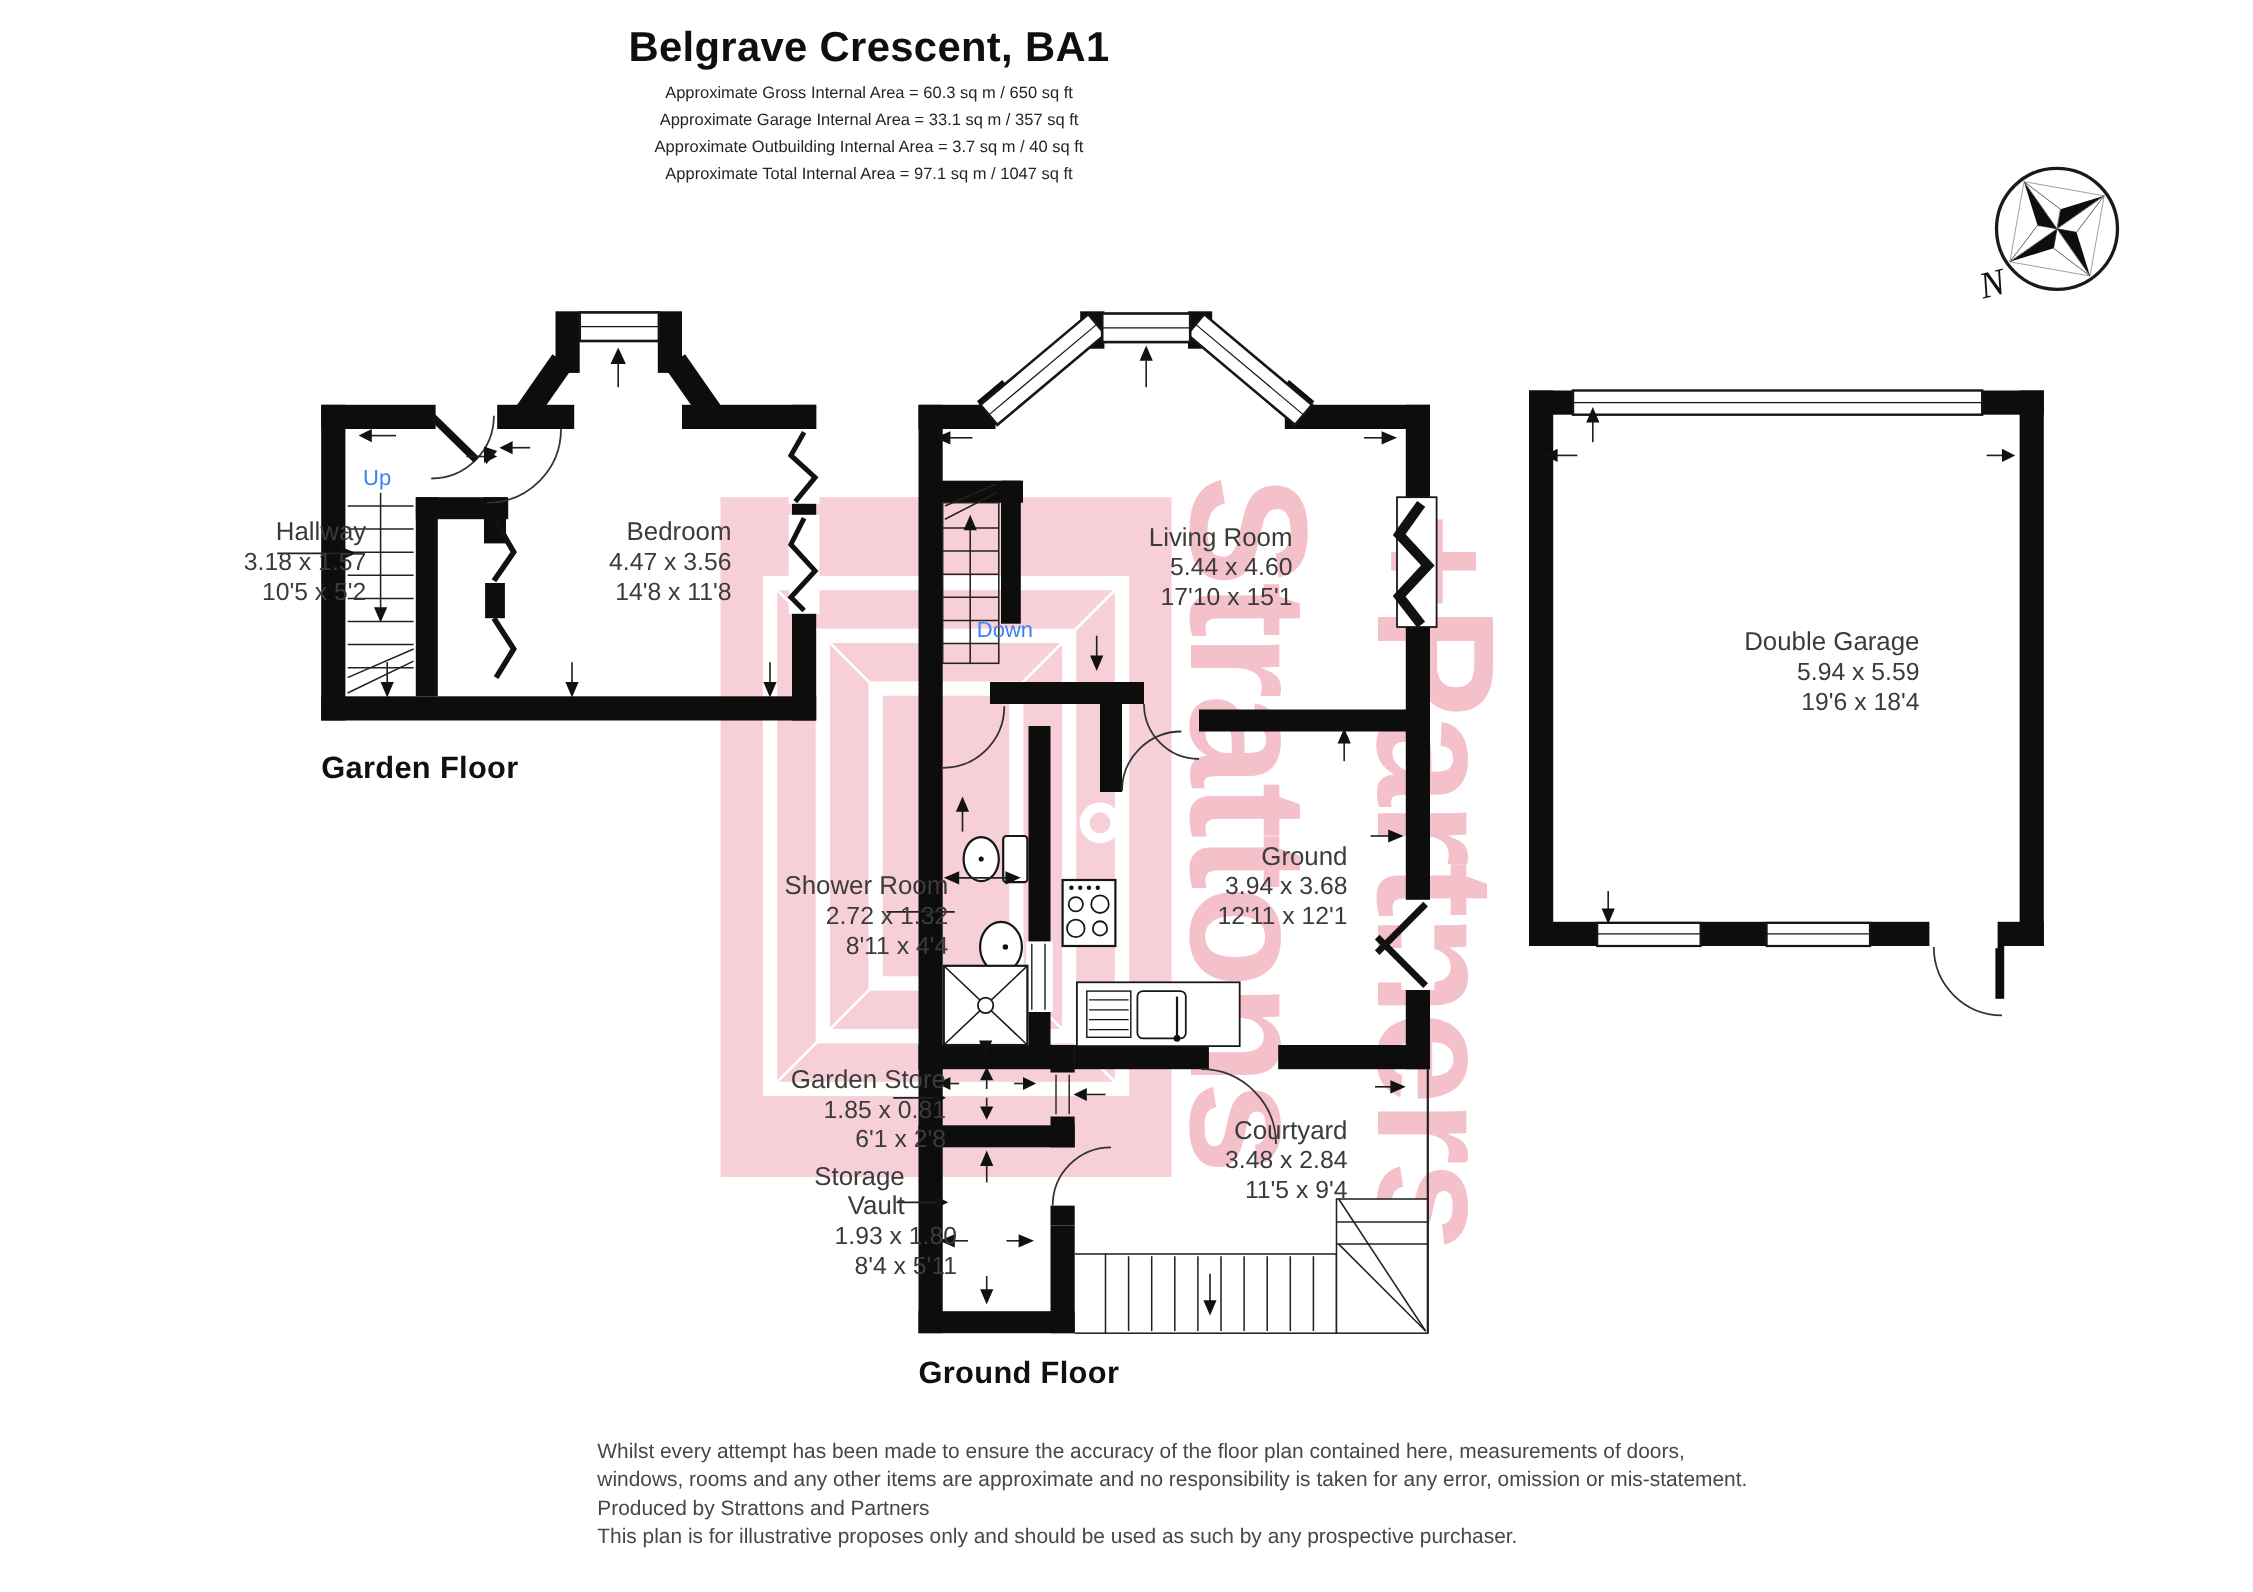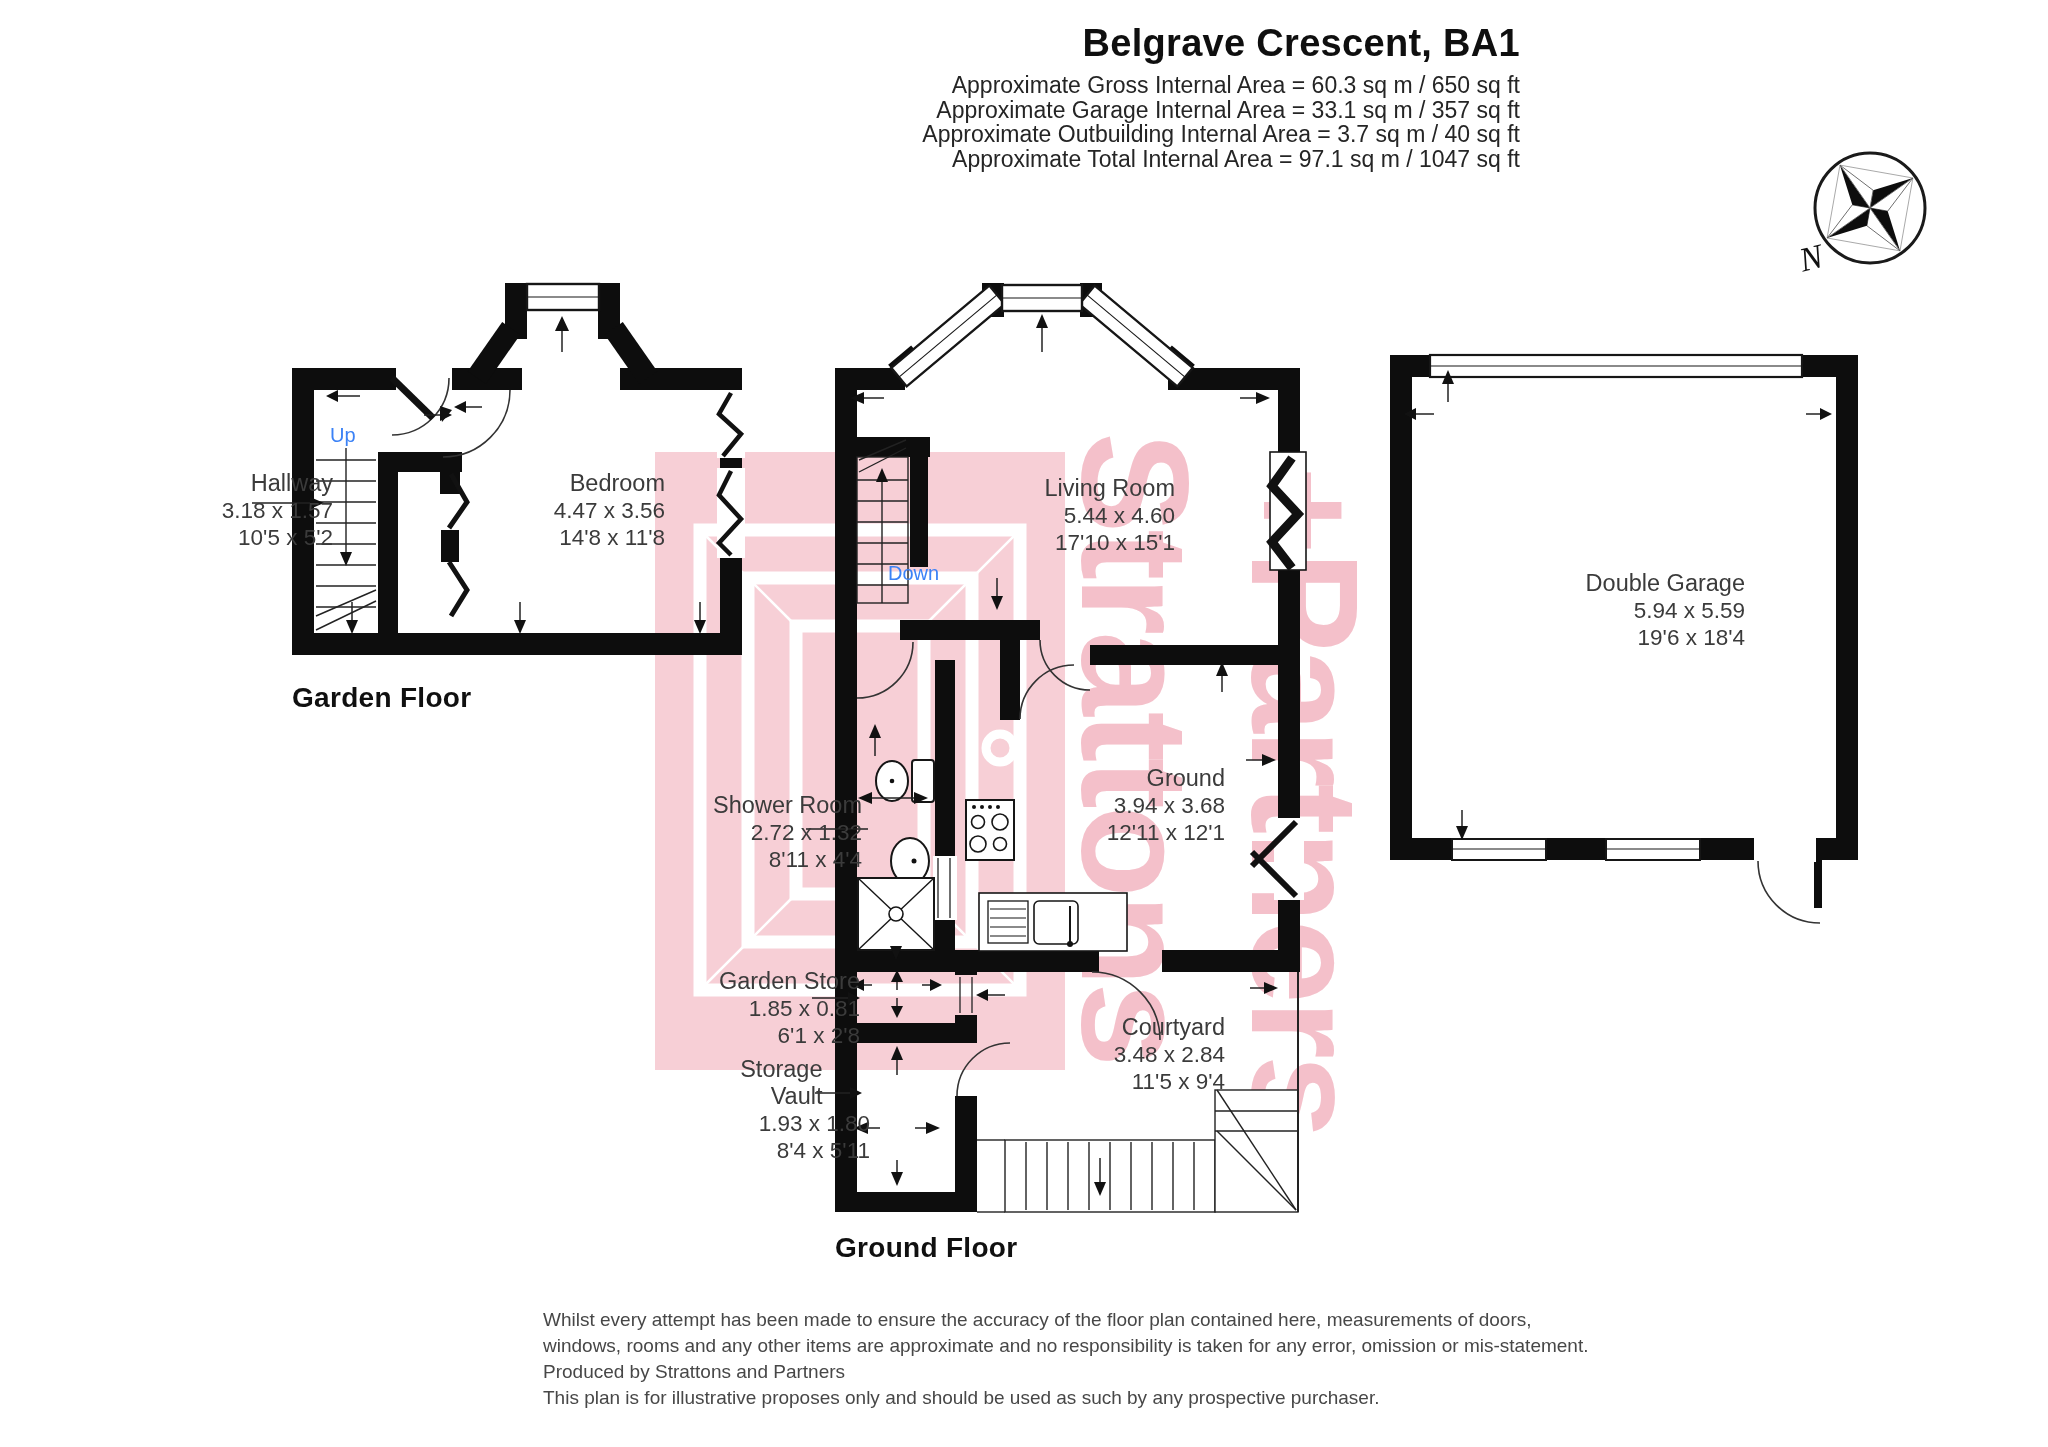--- a/index.html
+++ b/index.html
@@ -6,23 +6,23 @@
   #canvas{position:relative;width:2048px;height:1447px;overflow:hidden;
           font-family:"Liberation Sans",sans-serif;background:#fff;}
   
   .w{position:absolute;background:#0d0d0d;z-index:2;}
   
   .lbl{position:absolute;text-align:right;color:#3b3b3b;font-size:22.5px;line-height:27px;z-index:4;}
   .lbl .nm{font-size:23.5px;}
   .flabel{position:absolute;font-weight:700;font-size:28px;color:#101010;z-index:4;letter-spacing:.3px;}
   .small{position:absolute;font-size:20px;color:#3b82f6;z-index:4;}
   
-  #header{position:absolute;left:60px;top:22px;width:1460px;text-align:right;z-index:4;}
+  #header{position:absolute;left:60px;top:22px;width:1460px;text-align:center;z-index:4;}
   #header .title{font-size:38px;font-weight:700;color:#0f0f0f;margin-bottom:8px;letter-spacing:.3px;}
-  #header .sub{font-size:23px;color:#252525;line-height:24.5px;}
+  #header .sub{font-size:15px;color:#252525;line-height:24.5px;}
   
   #footer{position:absolute;left:543px;top:1307px;width:1100px;font-size:19px;line-height:26px;color:#474747;z-index:4;}
   
   .wm{position:absolute;z-index:1;}
   .wm-sq{position:absolute;left:655px;top:452px;width:410px;height:618px;background:#f7cfd6;}
   .wm-txt{position:absolute;font-weight:700;font-size:152px;letter-spacing:-4px;color:#f4c0ca;
           transform-origin:0 0;transform:rotate(90deg);white-space:nowrap;width:760px;}
   svg.detail{position:absolute;left:0;top:0;z-index:3;pointer-events:none;}
   svg.wmart{position:absolute;left:0;top:0;z-index:1;pointer-events:none;}
   #compass{position:absolute;left:1798px;top:138px;z-index:4;}

